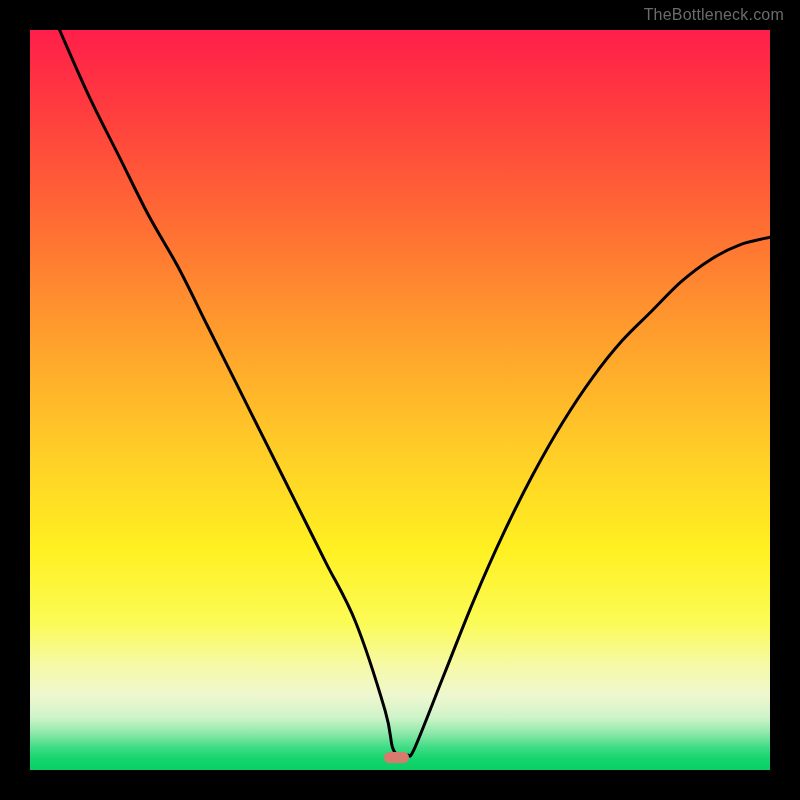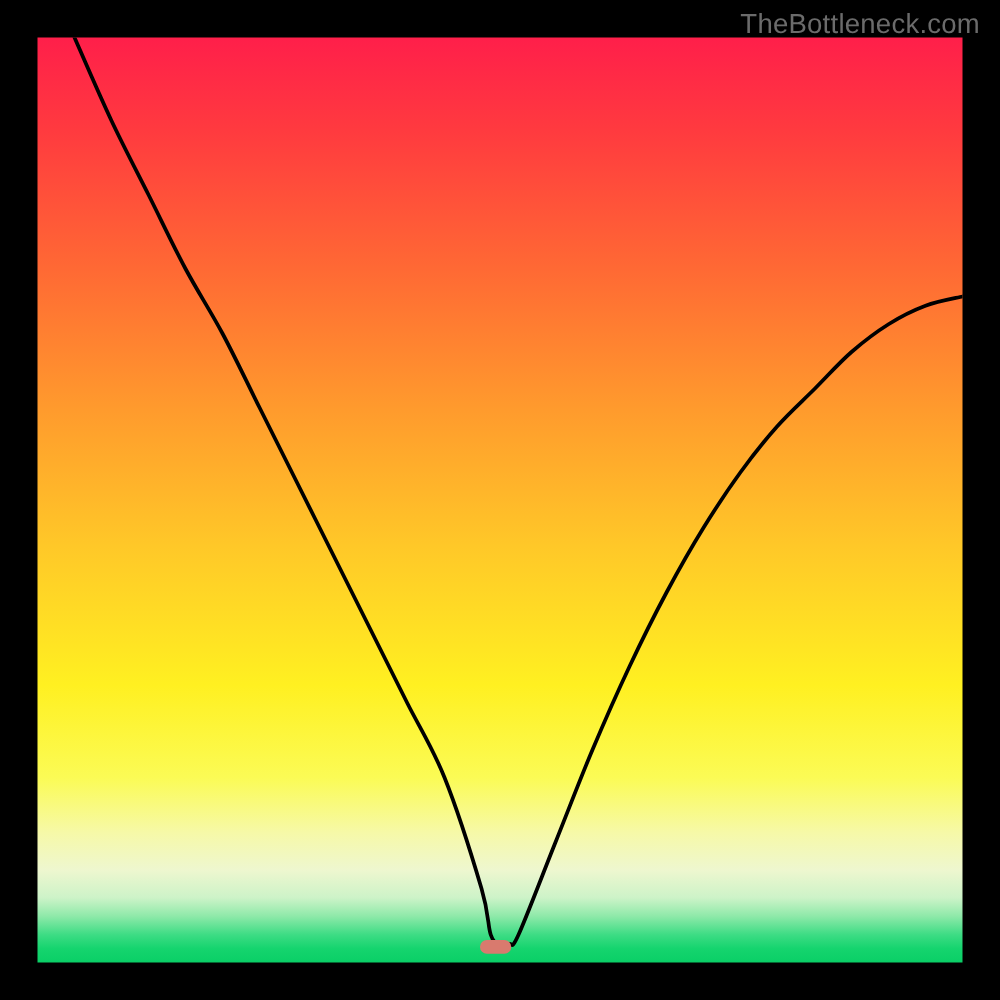--- a/index.html
+++ b/index.html
@@ -38,21 +38,21 @@
       #3ddc84 97%,
       #15d46e 98.5%,
       #0acf66 100%
     );
   }
   .watermark {
     position: absolute;
     top: 6px;
     right: 16px;
     color: #6b6b6b;
-    font-size: 22px;
+    font-size: 16px;
     letter-spacing: 0.2px;
   }
   svg.curve {
     position: absolute;
     left: 0;
     top: 0;
     width: 740px;
     height: 740px;
   }
   .dot {

